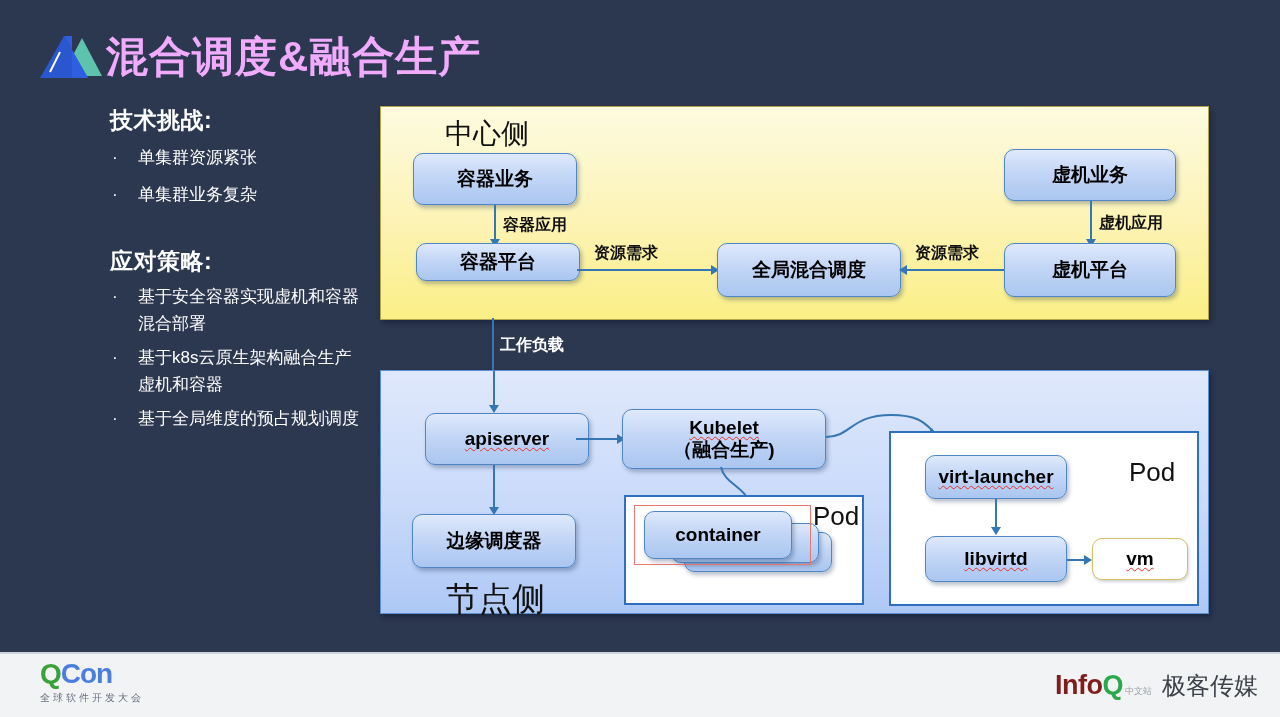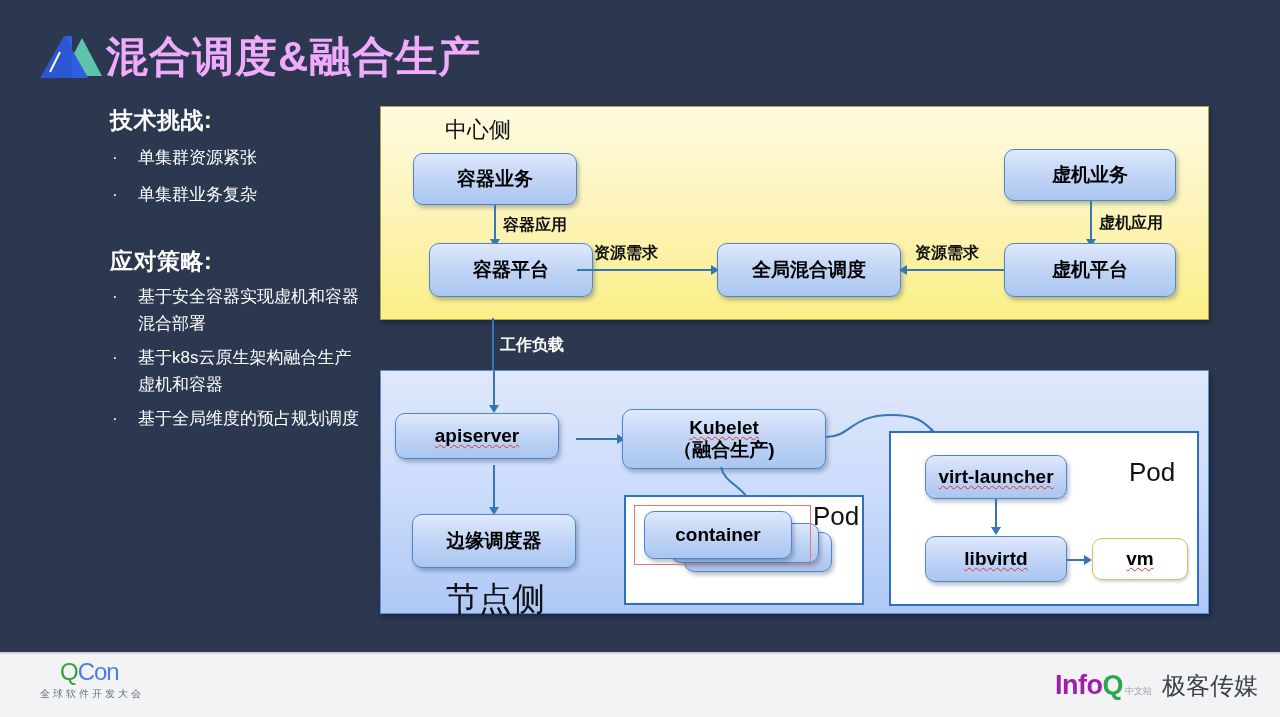--- a/index.html
+++ b/index.html
@@ -64,21 +64,21 @@
   .ah-left{border-top:5px solid transparent;border-bottom:5px solid transparent;border-right:8px solid #3576b4;}
 
   
   #center-panel{
     position:absolute;left:380px;top:106px;width:827px;height:212px;
     background:linear-gradient(180deg,#fdfbe0 0%,#fcf3b4 55%,#fbef86 100%);
     border:1px solid #b3a44a;
     box-shadow:2px 3px 5px rgba(10,20,40,.45);
   }
   #center-panel-title{
-    position:absolute;left:64px;top:8px;font-size:22px;color:#111;font-weight:normal;
+    position:absolute;left:64px;top:8px;font-size:28px;color:#111;font-weight:normal;
   }
 
   
   #node-panel{
     position:absolute;left:380px;top:370px;width:827px;height:242px;
     background:linear-gradient(180deg,#dfe8fb 0%,#c9dafa 55%,#aec8f5 100%);
     border:1px solid #5a8fd0;
     box-shadow:2px 3px 5px rgba(10,20,40,.45);
   }
   #node-panel-title{
@@ -105,21 +105,21 @@
     text-decoration-thickness:1px;
     text-underline-offset:2px;
   }
 
   
   #footer{
     position:absolute;left:0;top:652px;width:1280px;height:65px;
     background:#f2f3f5;border-top:2px solid #cfd3da;
   }
   #qcon-logo{position:absolute;left:40px;top:6px;}
-  #qcon-word{font-size:24px;font-weight:normal;letter-spacing:-1px;line-height:1;margin-left:20px;}
+  #qcon-word{font-size:28px;font-weight:bold;letter-spacing:-1px;line-height:1;}
   #qcon-sub{font-size:10px;color:#6b7280;letter-spacing:3px;margin-top:3px;}
   #infoq-logo{position:absolute;right:22px;top:16px;display:flex;align-items:baseline;}
   #infoq-word{font-size:27px;font-weight:bold;letter-spacing:-0.5px;}
   #infoq-tm{font-size:9px;color:#9aa0a8;margin-left:2px;}
   #infoq-cn{font-size:24px;color:#3d4248;margin-left:10px;font-weight:normal;}
 </style>
 </head>
 <body>
 
 <div id="header">
@@ -174,21 +174,21 @@
   <div id="center-panel-title">中心侧</div>
 
   <div class="node cn" style="left:32px;top:46px;width:164px;height:52px;">
     <span>容器业务</span>
   </div>
 
   <div class="ln v" style="left:113px;top:98px;height:38px;"></div>
   <div class="arrowhead ah-down" style="left:109px;top:132px;"></div>
   <div class="edge-label onyellow" style="left:122px;top:108px;">容器应用</div>
 
-  <div class="node cn" style="left:48px;top:136px;width:164px;height:54px;">
+  <div class="node cn" style="left:35px;top:136px;width:164px;height:38px;">
     <span>容器平台</span>
   </div>
 
   <div class="ln h" style="left:196px;top:162px;width:140px;"></div>
   <div class="arrowhead ah-right" style="left:330px;top:158px;"></div>
   <div class="edge-label onyellow" style="left:213px;top:136px;">资源需求</div>
 
   <div class="node cn" style="left:336px;top:136px;width:184px;height:54px;">
     <span>全局混合调度</span>
   </div>
@@ -212,21 +212,21 @@
 
 <div class="ln v" style="left:492px;top:318px;height:52px;"></div>
 <div class="edge-label ondark" style="left:500px;top:335px;">工作负载</div>
 
 <div id="node-panel">
   <div id="node-panel-title">节点侧</div>
 
   <div class="arrowhead ah-down" style="left:108px;top:34px;"></div>
   <div class="ln v" style="left:112px;top:0px;height:36px;"></div>
 
-  <div class="node en" style="left:14px;top:42px;width:164px;height:46px;">
+  <div class="node en" style="left:44px;top:42px;width:164px;height:52px;">
     <span class="squig">apiserver</span>
   </div>
 
   <div class="ln h" style="left:195px;top:67px;width:46px;"></div>
   <div class="arrowhead ah-right" style="left:236px;top:63px;"></div>
 
   <div class="ln v" style="left:112px;top:94px;height:46px;"></div>
   <div class="arrowhead ah-down" style="left:108px;top:136px;"></div>
 
   <div class="node en" style="left:241px;top:38px;width:204px;height:60px;flex-direction:column;line-height:1.15;">
@@ -282,17 +282,17 @@
 
 <div id="footer">
   <div id="qcon-logo">
     <div id="qcon-word">
       <span style="color:#3aa03a;">Q</span><span style="color:#4a7fe0;">Con</span>
     </div>
     <div id="qcon-sub">全球软件开发大会</div>
   </div>
 
   <div id="infoq-logo">
-    <span id="infoq-word"><span style="color:#a21caf;">Info</span><span style="color:#2aa84a;">Q</span></span>
+    <span id="infoq-word"><span style="color:#7f1d1d;">Info</span><span style="color:#2aa84a;">Q</span></span>
     <span id="infoq-tm">中文站</span>
     <span id="infoq-cn">极客传媒</span>
   </div>
 </div>
 
 </body></html>

